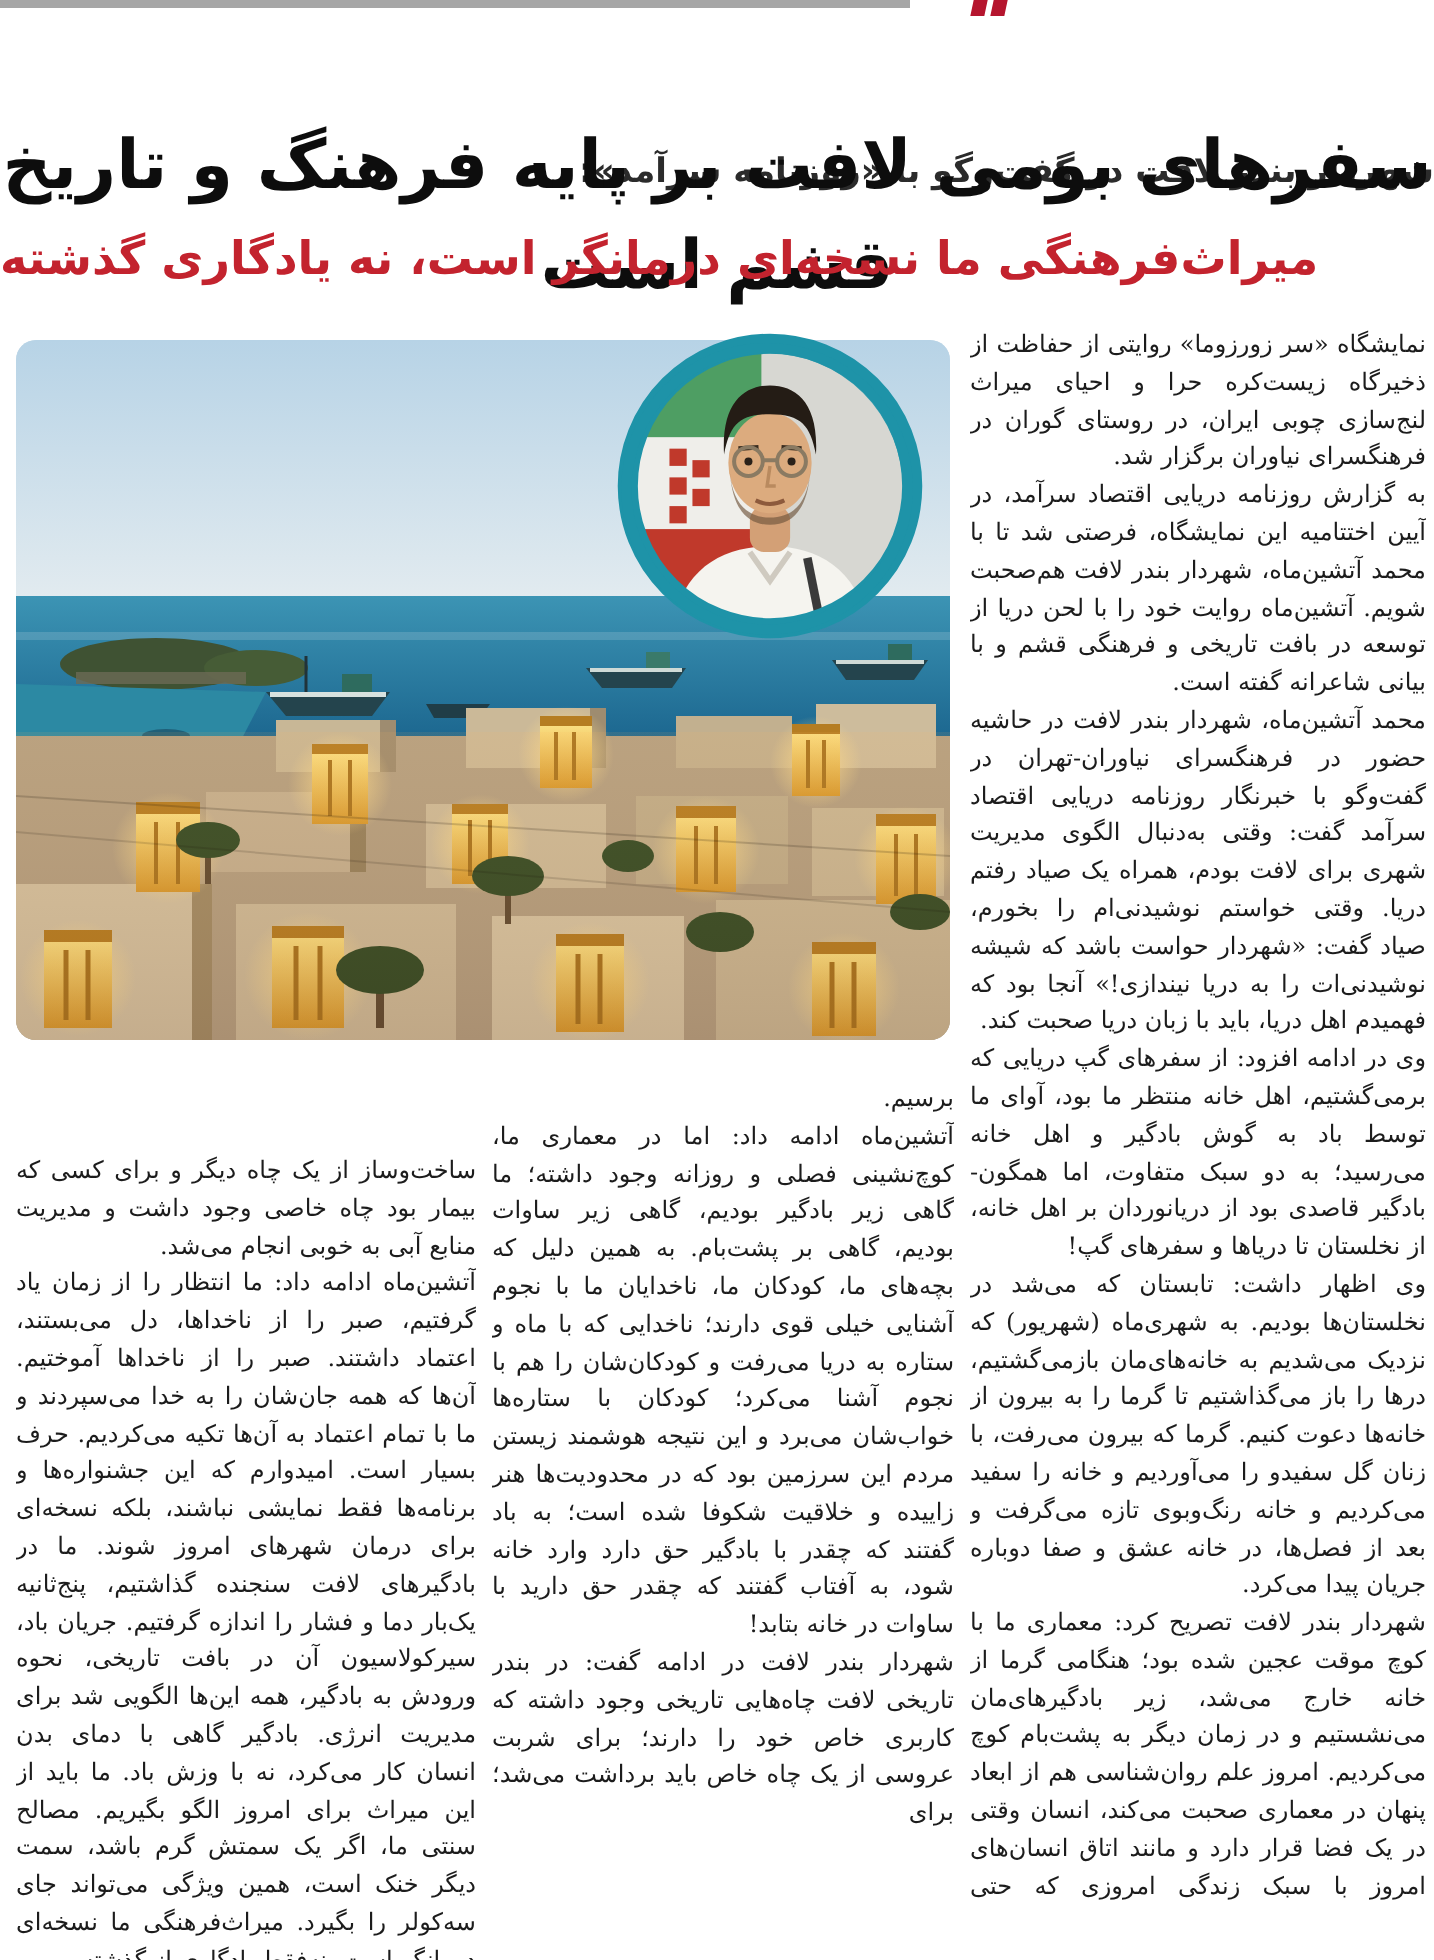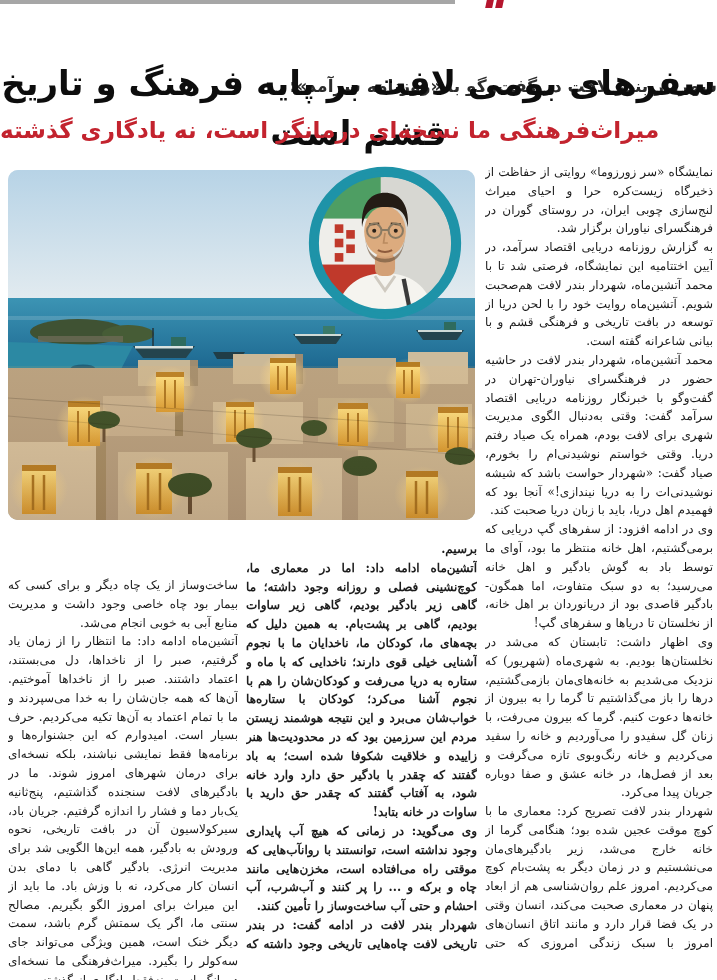--- a/index.html
+++ b/index.html
@@ -45,21 +45,21 @@
   }
 
   
   .col{
     position:absolute;
     font-size:12px;line-height:18.8px;color:#1c1c1c;
     text-align:justify;direction:rtl;overflow:hidden;
   }
   .col p{margin:0;}
   .col-right{left:485px;top:163px;width:228px;height:790px;}
-  .col-middle{left:246px;top:540px;width:231px;height:412px;font-weight:bold;}
+  .col-middle{left:246px;top:540px;width:231px;height:412px;}
   .col-left{left:8px;top:540px;width:230px;height:412px;margin-top:36px;}
 </style>
 </head>
 <body>
 
 <div class="page">
 
   <div class="top-bar"></div>
   <div class="red-marks">
       <span></span>
@@ -330,21 +330,20 @@
     <p>به گزارش روزنامه دریایی اقتصاد سرآمد، در آیین اختتامیه این نمایشگاه، فرصتی شد تا با محمد آتشین‌ماه، شهردار بندر لافت هم‌صحبت شویم. آتشین‌ماه روایت خود را با لحن دریا از توسعه در بافت تاریخی و فرهنگی قشم و با بیانی شاعرانه گفته است.</p>
     <p>محمد آتشین‌ماه، شهردار بندر لافت در حاشیه حضور در فرهنگسرای نیاوران-تهران در گفت‌وگو با خبرنگار روزنامه دریایی اقتصاد سرآمد گفت: وقتی به‌دنبال الگوی مدیریت شهری برای لافت بودم، همراه یک صیاد رفتم دریا. وقتی خواستم نوشیدنی‌ام را بخورم، صیاد گفت: «شهردار حواست باشد که شیشه نوشیدنی‌ات را به دریا نیندازی!» آنجا بود که فهمیدم اهل دریا، باید با زبان دریا صحبت کند.</p>
     <p>وی در ادامه افزود: از سفرهای گپ دریایی که برمی‌گشتیم، اهل خانه منتظر ما بود، آوای ما توسط باد به گوش بادگیر و اهل خانه می‌رسید؛ به دو سبک متفاوت، اما همگون-بادگیر قاصدی بود از دریانوردان بر اهل خانه، از نخلستان تا دریاها و سفرهای گپ!</p>
     <p>وی اظهار داشت: تابستان که می‌شد در نخلستان‌ها بودیم. به شهری‌ماه (شهریور) که نزدیک می‌شدیم به خانه‌های‌مان بازمی‌گشتیم، درها را باز می‌گذاشتیم تا گرما را به بیرون از خانه‌ها دعوت کنیم. گرما که بیرون می‌رفت، با زنان گل سفیدو را می‌آوردیم و خانه را سفید می‌کردیم و خانه رنگ‌وبوی تازه می‌گرفت و بعد از فصل‌ها، در خانه عشق و صفا دوباره جریان پیدا می‌کرد.</p>
     <p>شهردار بندر لافت تصریح کرد: معماری ما با کوچ موقت عجین شده بود؛ هنگامی گرما از خانه خارج می‌شد، زیر بادگیرهای‌مان می‌نشستیم و در زمان دیگر به پشت‌بام کوچ می‌کردیم. امروز علم روان‌شناسی هم از ابعاد پنهان در معماری صحبت می‌کند، انسان وقتی در یک فضا قرار دارد و مانند اتاق انسان‌های امروز با سبک زندگی امروزی که حتی تختخواب در یک فضا طی سالیان جابه‌جا نمی‌شود، امکان دارد به افسردگی</p>
   </div>
 
   <div class="col col-middle">
     <p>برسیم.</p>
     <p>آتشین‌ماه ادامه داد: اما در معماری ما، کوچ‌نشینی فصلی و روزانه وجود داشته؛ ما گاهی زیر بادگیر بودیم، گاهی زیر ساوات بودیم، گاهی بر پشت‌بام. به همین دلیل که بچه‌های ما، کودکان ما، ناخدایان ما با نجوم آشنایی خیلی قوی دارند؛ ناخدایی که با ماه و ستاره به دریا می‌رفت و کودکان‌شان را هم با نجوم آشنا می‌کرد؛ کودکان با ستاره‌ها خواب‌شان می‌برد و این نتیجه هوشمند زیستن مردم این سرزمین بود که در محدودیت‌ها هنر زاییده و خلاقیت شکوفا شده است؛ به باد گفتند که چقدر با بادگیر حق دارد وارد خانه شود، به آفتاب گفتند که چقدر حق دارید با ساوات در خانه بتابد!</p>
-    <p>وی می‌گوید: در زمانی که هیچ آب پایداری وجود نداشته است، توانستند با روانآب‌هایی که موقتی راه می‌افتاده است، مخزن‌هایی مانند چاه و برکه و ... را پر کنند و آب‌شرب، آب احشام و حتی آب ساخت‌وساز را تأمین کنند.</p>
     <p>شهردار بندر لافت در ادامه گفت: در بندر تاریخی لافت چاه‌هایی تاریخی وجود داشته که کاربری خاص خود را دارند؛ برای شربت عروسی از یک چاه خاص باید برداشت می‌شد؛ برای</p>
   </div>
 
   <div class="col col-left">
     <p>ساخت‌وساز از یک چاه دیگر و برای کسی که بیمار بود چاه خاصی وجود داشت و مدیریت منابع آبی به خوبی انجام می‌شد.</p>
     <p>آتشین‌ماه ادامه داد: ما انتظار را از زمان یاد گرفتیم، صبر را از ناخداها، دل می‌بستند، اعتماد داشتند. صبر را از ناخداها آموختیم. آن‌ها که همه جان‌شان را به خدا می‌سپردند و ما با تمام اعتماد به آن‌ها تکیه می‌کردیم. حرف بسیار است. امیدوارم که این جشنواره‌ها و برنامه‌ها فقط نمایشی نباشند، بلکه نسخه‌ای برای درمان شهرهای امروز شوند. ما در بادگیرهای لافت سنجنده گذاشتیم، پنج‌ثانیه یک‌بار دما و فشار را اندازه گرفتیم. جریان باد، سیرکولاسیون آن در بافت تاریخی، نحوه ورودش به بادگیر، همه این‌ها الگویی شد برای مدیریت انرژی. بادگیر گاهی با دمای بدن انسان کار می‌کرد، نه با وزش باد. ما باید از این میراث برای امروز الگو بگیریم. مصالح سنتی ما، اگر یک سمتش گرم باشد، سمت دیگر خنک است، همین ویژگی می‌تواند جای سه‌کولر را بگیرد. میراث‌فرهنگی ما نسخه‌ای درمانگر است، نه‌فقط یادگاری از گذشته.</p>
   </div>
 
 </div>
 

